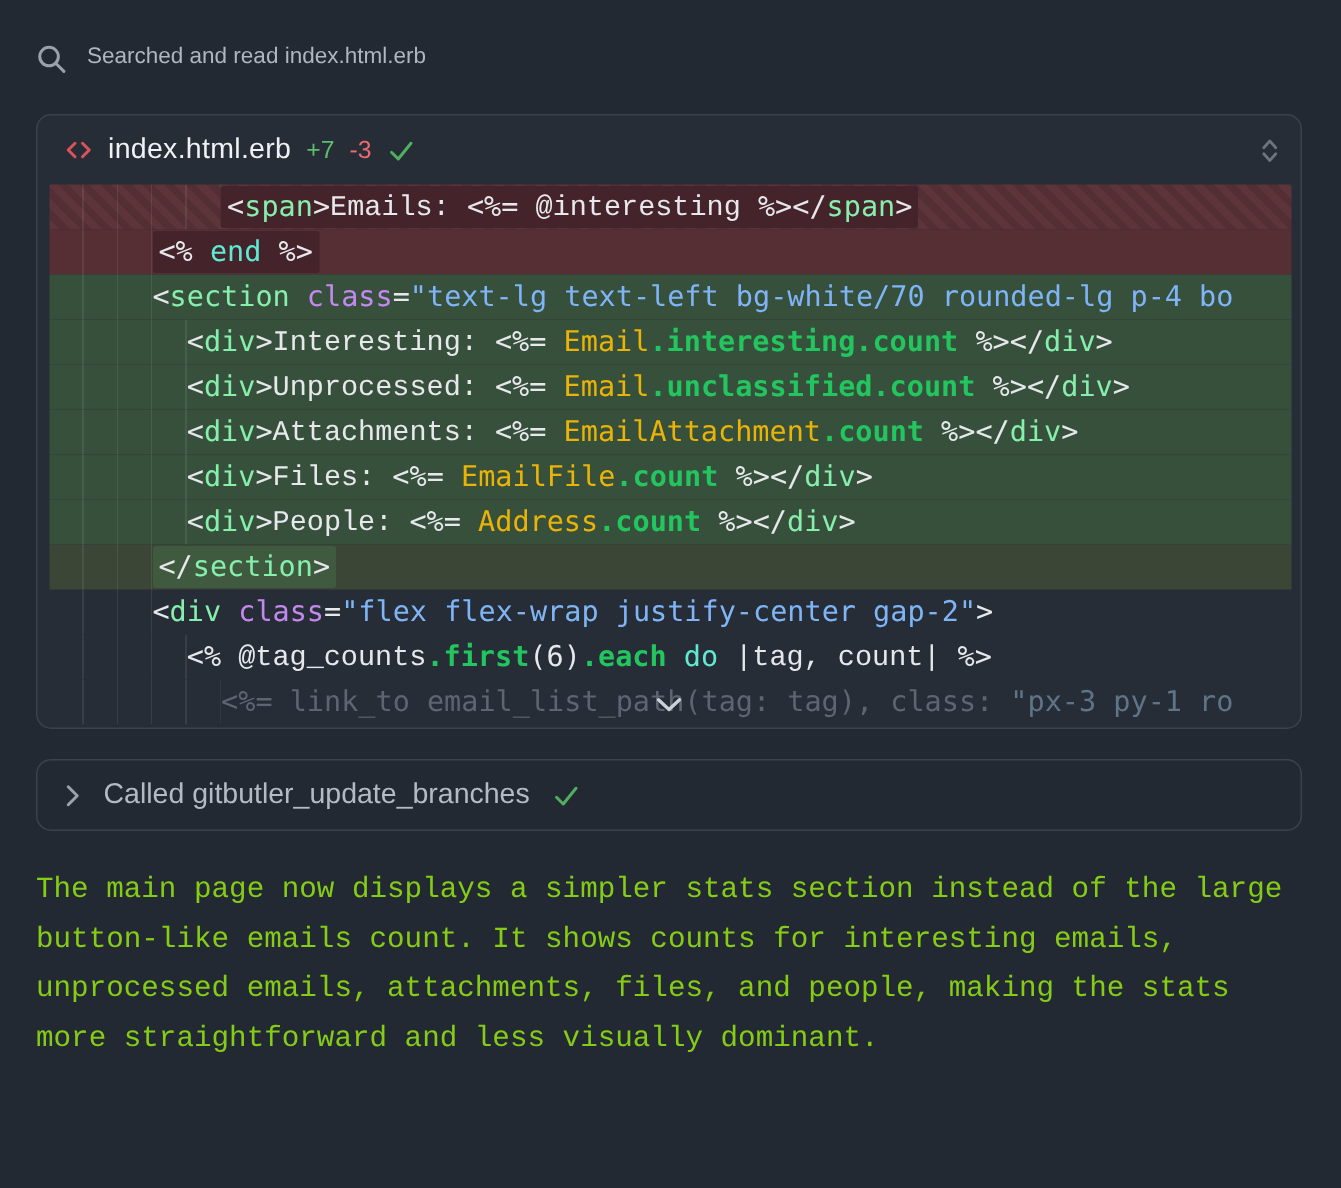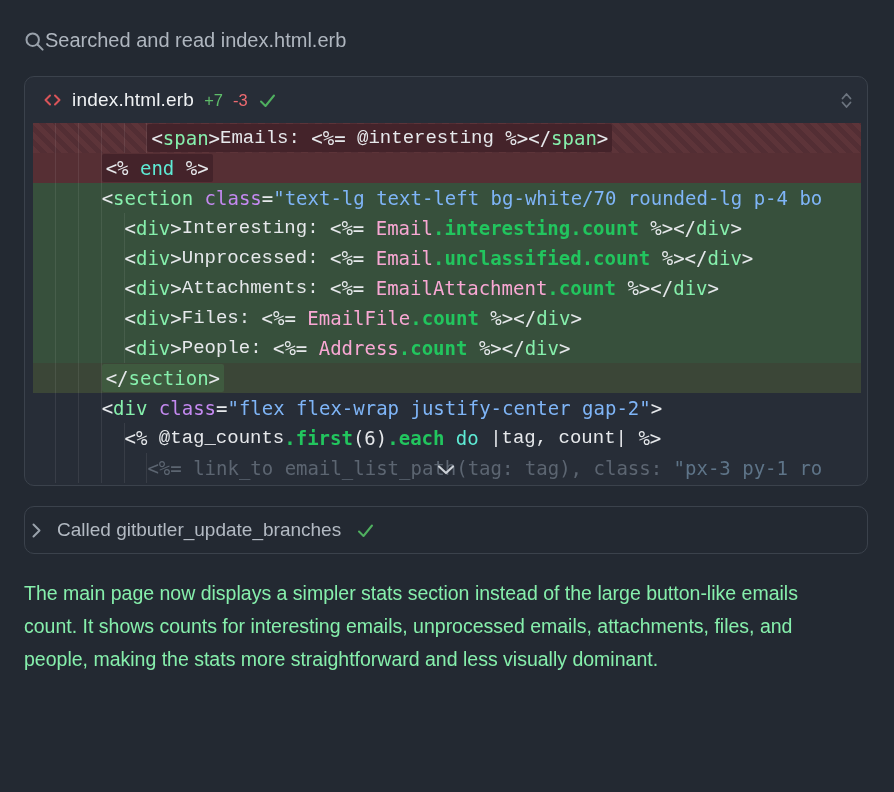--- a/index.html
+++ b/index.html
@@ -7,22 +7,22 @@
   body {
     width:894px; height:792px; overflow:hidden; position:relative;
     background:#232932;
     font-family:"Liberation Sans", sans-serif;
     -webkit-font-smoothing:antialiased;
   }
 
   
   .tool-header {
     position:absolute; left:24px; top:29px; width:844px;
-    display:flex; align-items:flex-end; 
-    color:#AFB6BF; font-size:20px;
+    display:flex; align-items:flex-start; gap:13px;
+    color:#AFB6BF; font-size:15px;
   }
   .tool-header svg { flex:0 0 auto; }
 
   
   .diff-card {
     position:absolute; left:24px; top:76px; width:844px; height:410px;
     background:#272D37; border:1px solid #3B424C; border-radius:10px;
     overflow:hidden;
   }
   .card-header {
@@ -61,42 +61,42 @@
   .added-dim        { background:#3B4637; }
   .added-dim .word-box { background:#3F5A3F; }
   .context          { background:transparent; }
   .faded            { background:transparent; }
 
   .tok-pun  { color:#E6E8EB; }
   .tok-txt  { color:#E6E8EB;font-family:Liberation Mono, monospace; }
   .tok-tag  { color:#86efac; }
   .tok-attr { color:#C489F0; }
   .tok-str  { color:#7FB5F7; }
-  .tok-const{ color:#f9a8d4; }
+  .tok-const{ color:#eab308; }
   .tok-meth { color:#22c55e;font-weight:bold; }
   .tok-kw   { color:#5eead4; }
   .tok-num  { color:#E6E8EB; }
   .tok-f1   { color:#5C6571; }
   .tok-f2   { color:#5E7488; }
 
   .expand-chevron {
     position:absolute; left:calc(50% - 10px); bottom:7px;
     width:20px; height:12px; cursor:pointer;
   }
 
   
   .tool-call-box {
     position:absolute; left:24px; top:506px; width:844px; height:48px;
     border:1px solid #3B424C; border-radius:10px;
-    display:flex; align-items:center; gap:15px; padding:0 6px;
+    display:flex; align-items:center; gap:15px; padding:0 18px;
     color:#B3BAC3; font-size:19px; cursor:pointer;
   }
 
   
-  .message { position:absolute; left:24px; top:577px; width:832px; color:#86efac; }
+  .message { position:absolute; left:24px; top:577px; width:832px; color:#84cc16;font-family:Liberation Mono, monospace; }
   .message p { margin:0 0 14px 0; font-size:19.5px; line-height:33px; }
 </style>
 </head>
 <body>
 
 <div class="tool-header">
   <svg width="21" height="21" viewBox="0 0 21 21" fill="none">
     <circle cx="8.7" cy="8.7" r="6.2" stroke="#99A1AB" stroke-width="2"></circle>
     <line x1="13.5" y1="13.5" x2="18.6" y2="18.6" stroke="#99A1AB" stroke-width="2" stroke-linecap="round"></line>
   </svg>

